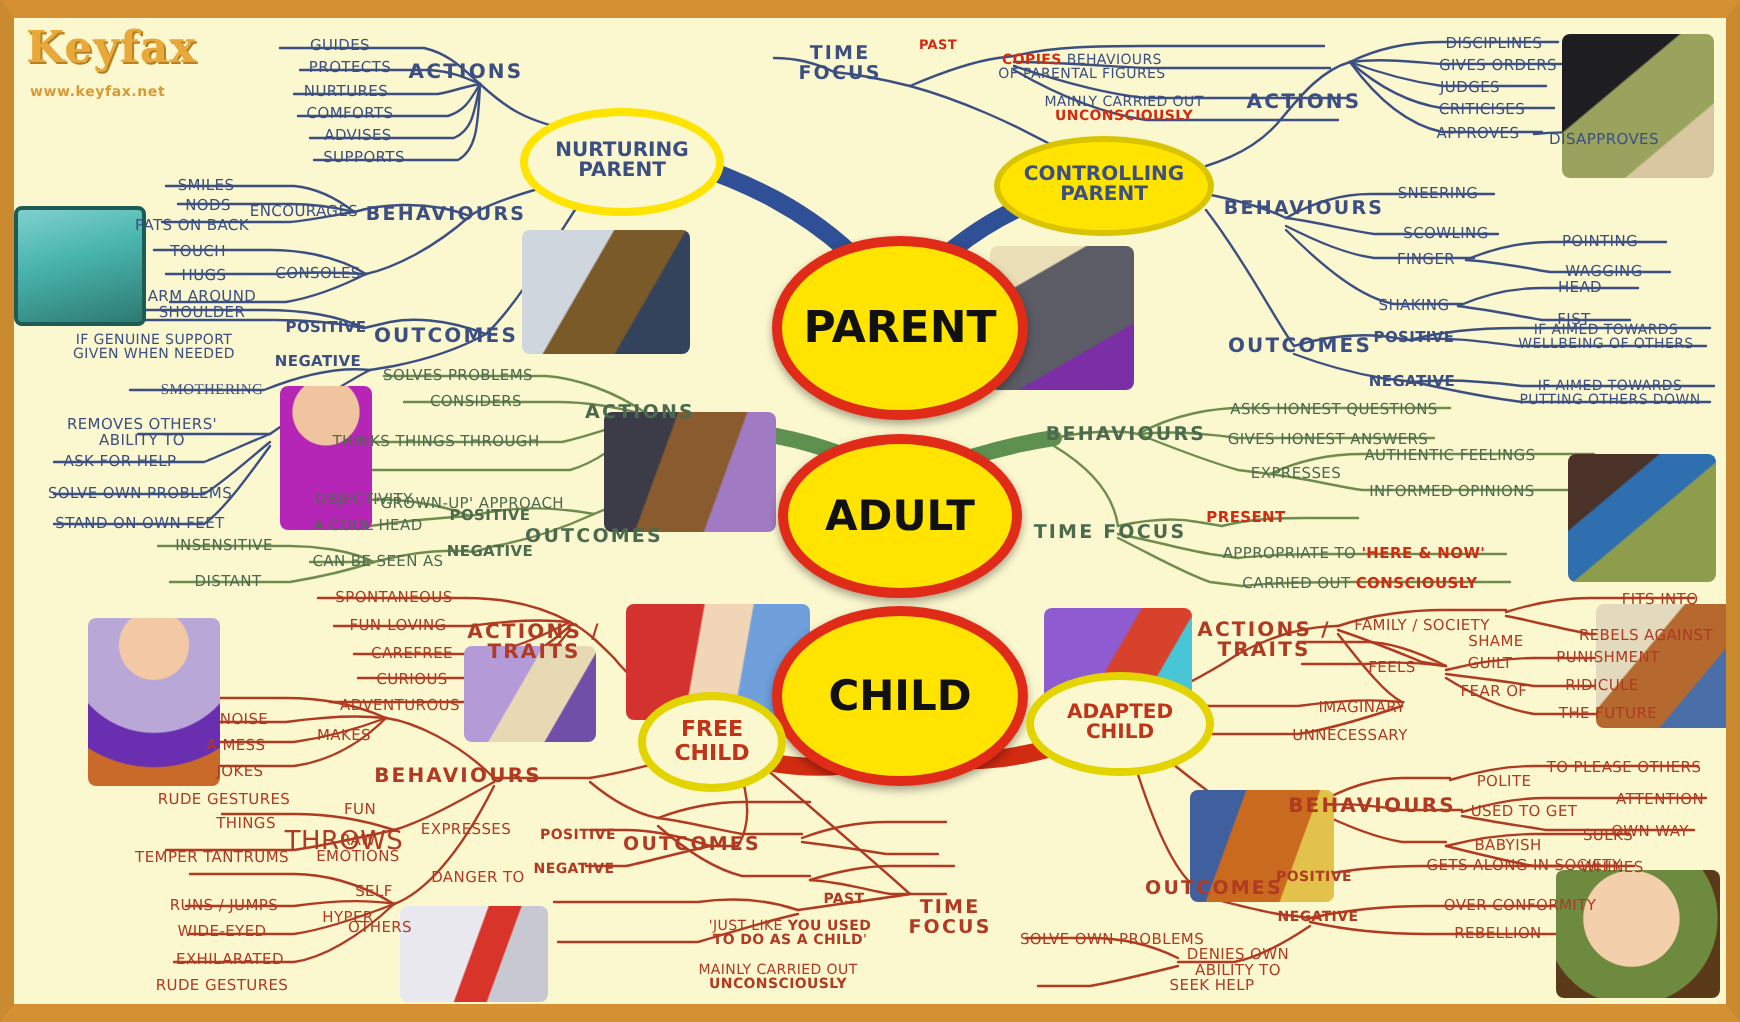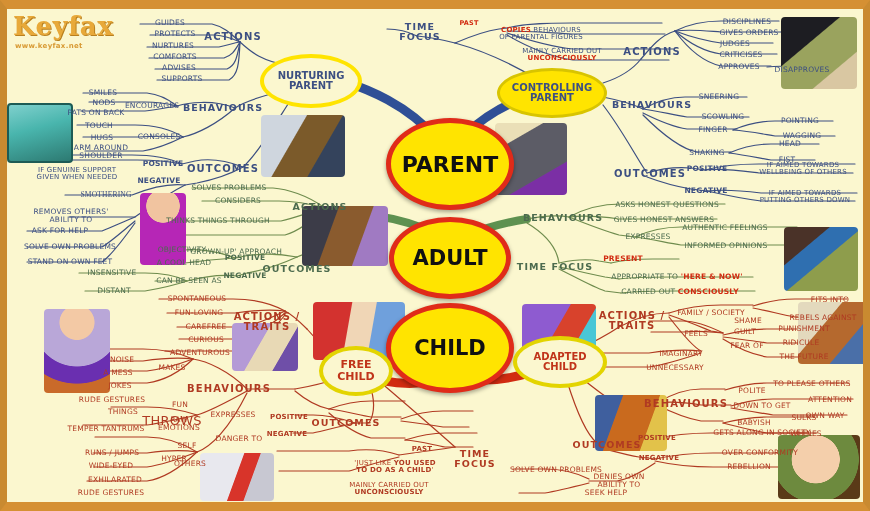--- a/index.html
+++ b/index.html
@@ -42,21 +42,21 @@
     text-align:center;font-family:"DejaVu Sans",sans-serif;font-weight:bold;
     line-height:1.05;
   }
   .sub-yellowring{background:#fbf7cf;border:4px solid #ffe400;color:#3c4f82;}
   .sub-yellowfill{background:#ffe400;border:3px solid #d8c400;color:#3c4f82;}
   .sub-red{background:#fbf7cf;border:4px solid #e3d400;color:#c0341a;}
   
   .fig{position:absolute;transform:translate(-50%,-50%);border-radius:4px;}
   .logo{
     position:absolute;left:6px;top:2px;
-    font-family:"DejaVu Serif",serif;font-weight:bold;font-size:26px;
+    font-family:"DejaVu Serif",serif;font-weight:bold;font-size:22px;
     color:#e8a93a;text-shadow:1px 1px 0 #b9801f;letter-spacing:.5px;
   }
   .logo-sub{
     position:absolute;left:8px;top:33px;
     font-family:"DejaVu Sans",sans-serif;font-weight:bold;font-size:7px;
     color:#d89a34;letter-spacing:.3px;
   }
 </style>
 </head>
 <body>
@@ -451,21 +451,21 @@
     <div class="lbl red" style="left:740px;top:337px;font-size:7.5px;">FEAR OF</div>
     <div class="lbl red" style="left:797px;top:320px;font-size:7.5px;">PUNISHMENT</div>
     <div class="lbl red" style="left:794px;top:334px;font-size:7.5px;">RIDICULE</div>
     <div class="lbl red" style="left:797px;top:348px;font-size:7.5px;">THE FUTURE</div>
     <div class="lbl red" style="left:674px;top:345px;font-size:7.5px;">IMAGINARY</div>
     <div class="lbl red" style="left:668px;top:359px;font-size:7.5px;">UNNECESSARY</div>
 
     <div class="lbl red hdr" style="left:679px;top:395px;font-size:10px;">BEHAVIOURS</div>
     <div class="lbl red" style="left:745px;top:382px;font-size:7.5px;">POLITE</div>
     <div class="lbl red" style="left:805px;top:375px;font-size:7.5px;">TO PLEASE OTHERS</div>
-    <div class="lbl red" style="left:755px;top:397px;font-size:7.5px;">DOWN TO GET</div>
+    <div class="lbl red" style="left:755px;top:397px;font-size:7.5px;">USED TO GET</div>
     <div class="lbl red" style="left:823px;top:391px;font-size:7.5px;">ATTENTION</div>
     <div class="lbl red" style="left:818px;top:407px;font-size:7.5px;">OWN WAY</div>
     <div class="lbl red" style="left:747px;top:414px;font-size:7.5px;">BABYISH</div>
     <div class="lbl red" style="left:797px;top:409px;font-size:7.5px;">SULKS</div>
     <div class="lbl red" style="left:799px;top:425px;font-size:7.5px;">WHINES</div>
 
     <div class="lbl red hdr" style="left:600px;top:436px;font-size:9.5px;">OUTCOMES</div>
     <div class="lbl red b" style="left:650px;top:430px;font-size:7px;">POSITIVE</div>
     <div class="lbl red b" style="left:652px;top:450px;font-size:7px;">NEGATIVE</div>
     <div class="lbl red" style="left:755px;top:424px;font-size:7.5px;">GETS ALONG IN SOCIETY</div>

